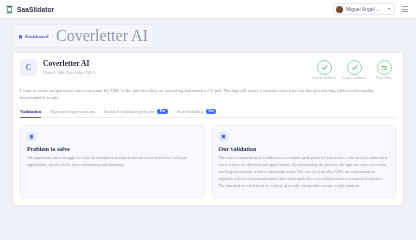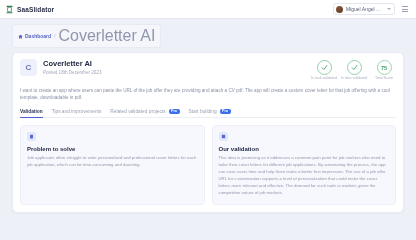--- a/index.html
+++ b/index.html
@@ -49,21 +49,21 @@
   .user-name {
     font-size: 5px; color: #5a6076; white-space: nowrap;
     overflow: hidden; text-overflow: ellipsis; max-width: 38px;
   }
   .chev { width: 0; height: 0; border-left: 2px solid transparent;
           border-right: 2px solid transparent; border-top: 2.5px solid #a7adc0; }
   .hamburger { display: flex; flex-direction: column; gap: 1.5px; padding: 2px; }
   .hamburger i { display: block; width: 6px; height: 1px; background: #9aa0b5; }
 
   
-  .page { padding: 5px 12px 0 12px; }
+  .page { padding: 5px 12px 0 12px; font-family: Liberation Serif, serif; }
 
   .breadcrumb {
     display: flex; align-items: center; gap: 3px;
     background: #f5f6fb; border: 1px solid #e8eaf3;
     border-radius: 3px; padding: 2px 5px;
     width: fit-content; margin-bottom: 4px;
   }
   .bc-item { display: flex; align-items: center; gap: 2px; font-size: 5px; }
   .bc-home { color: #5562c7; }
   .bc-home svg { width: 5px; height: 5px; display: block; }

